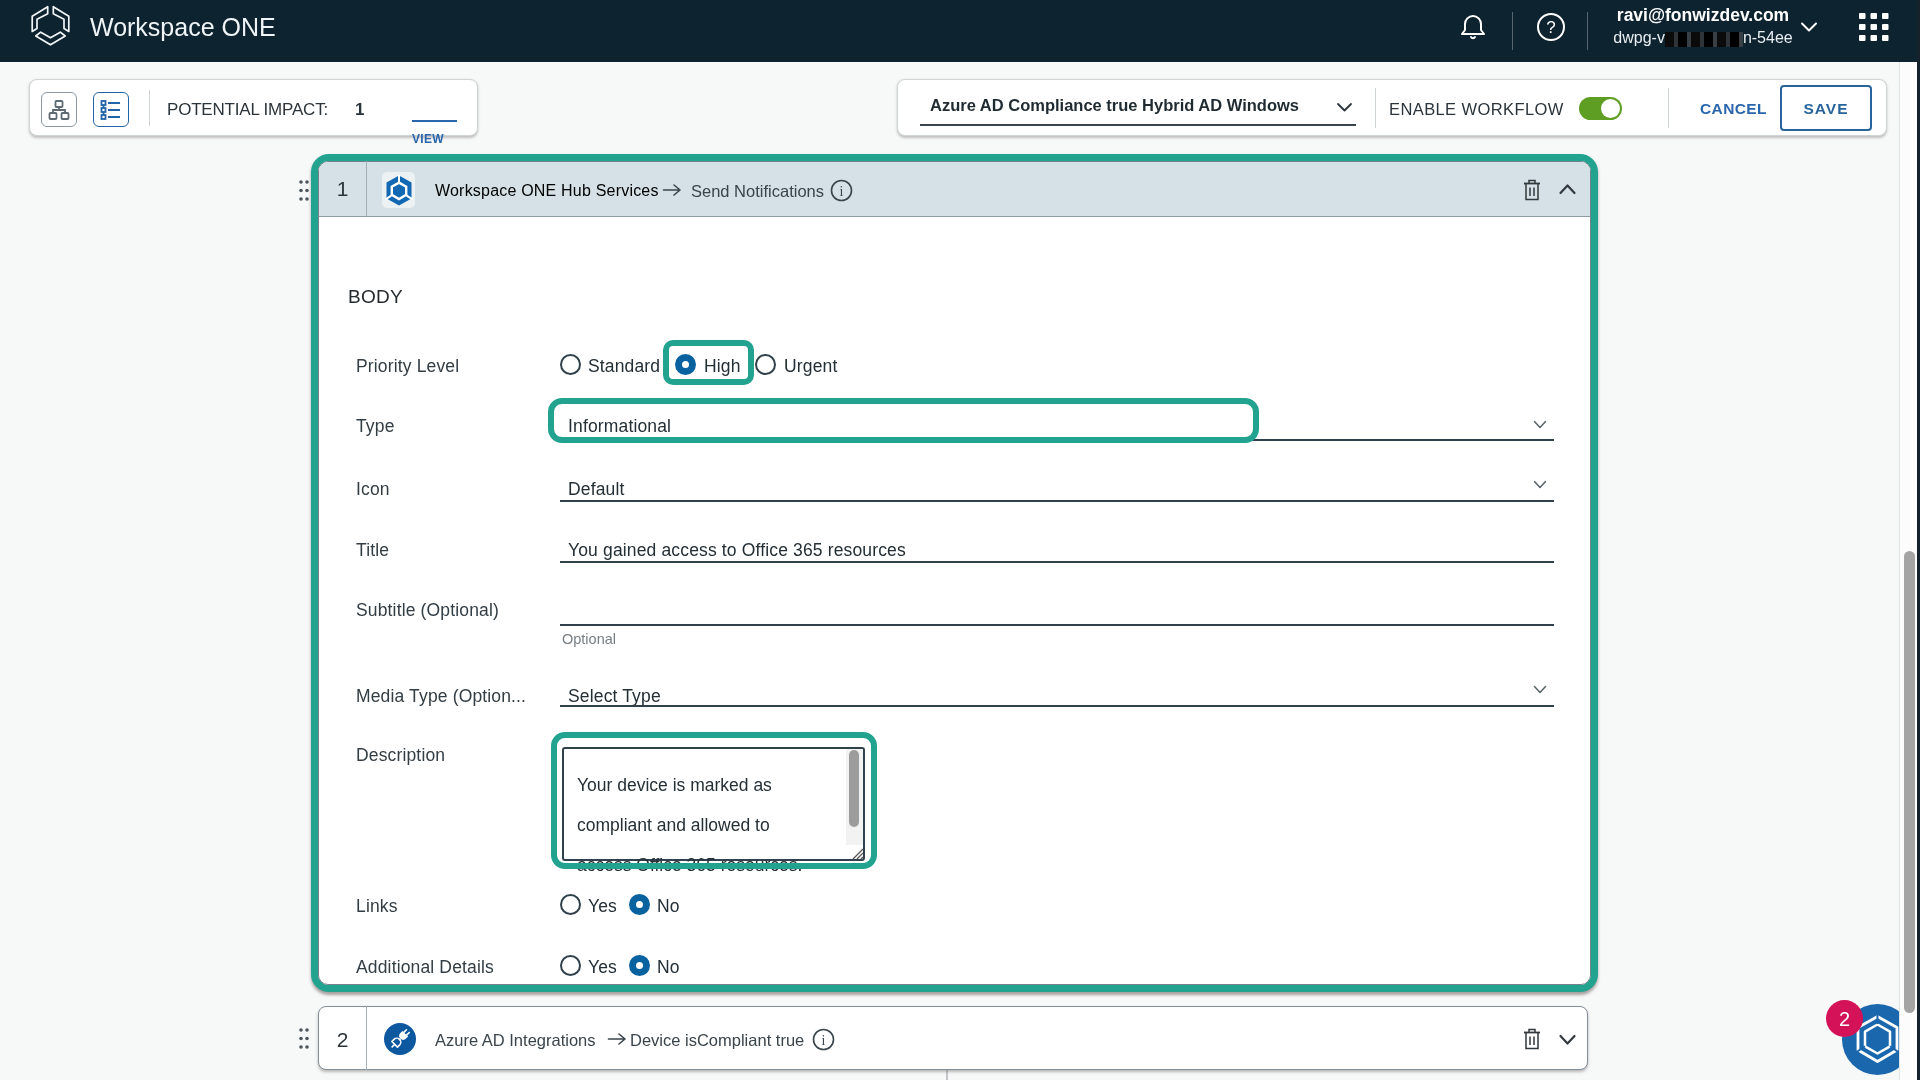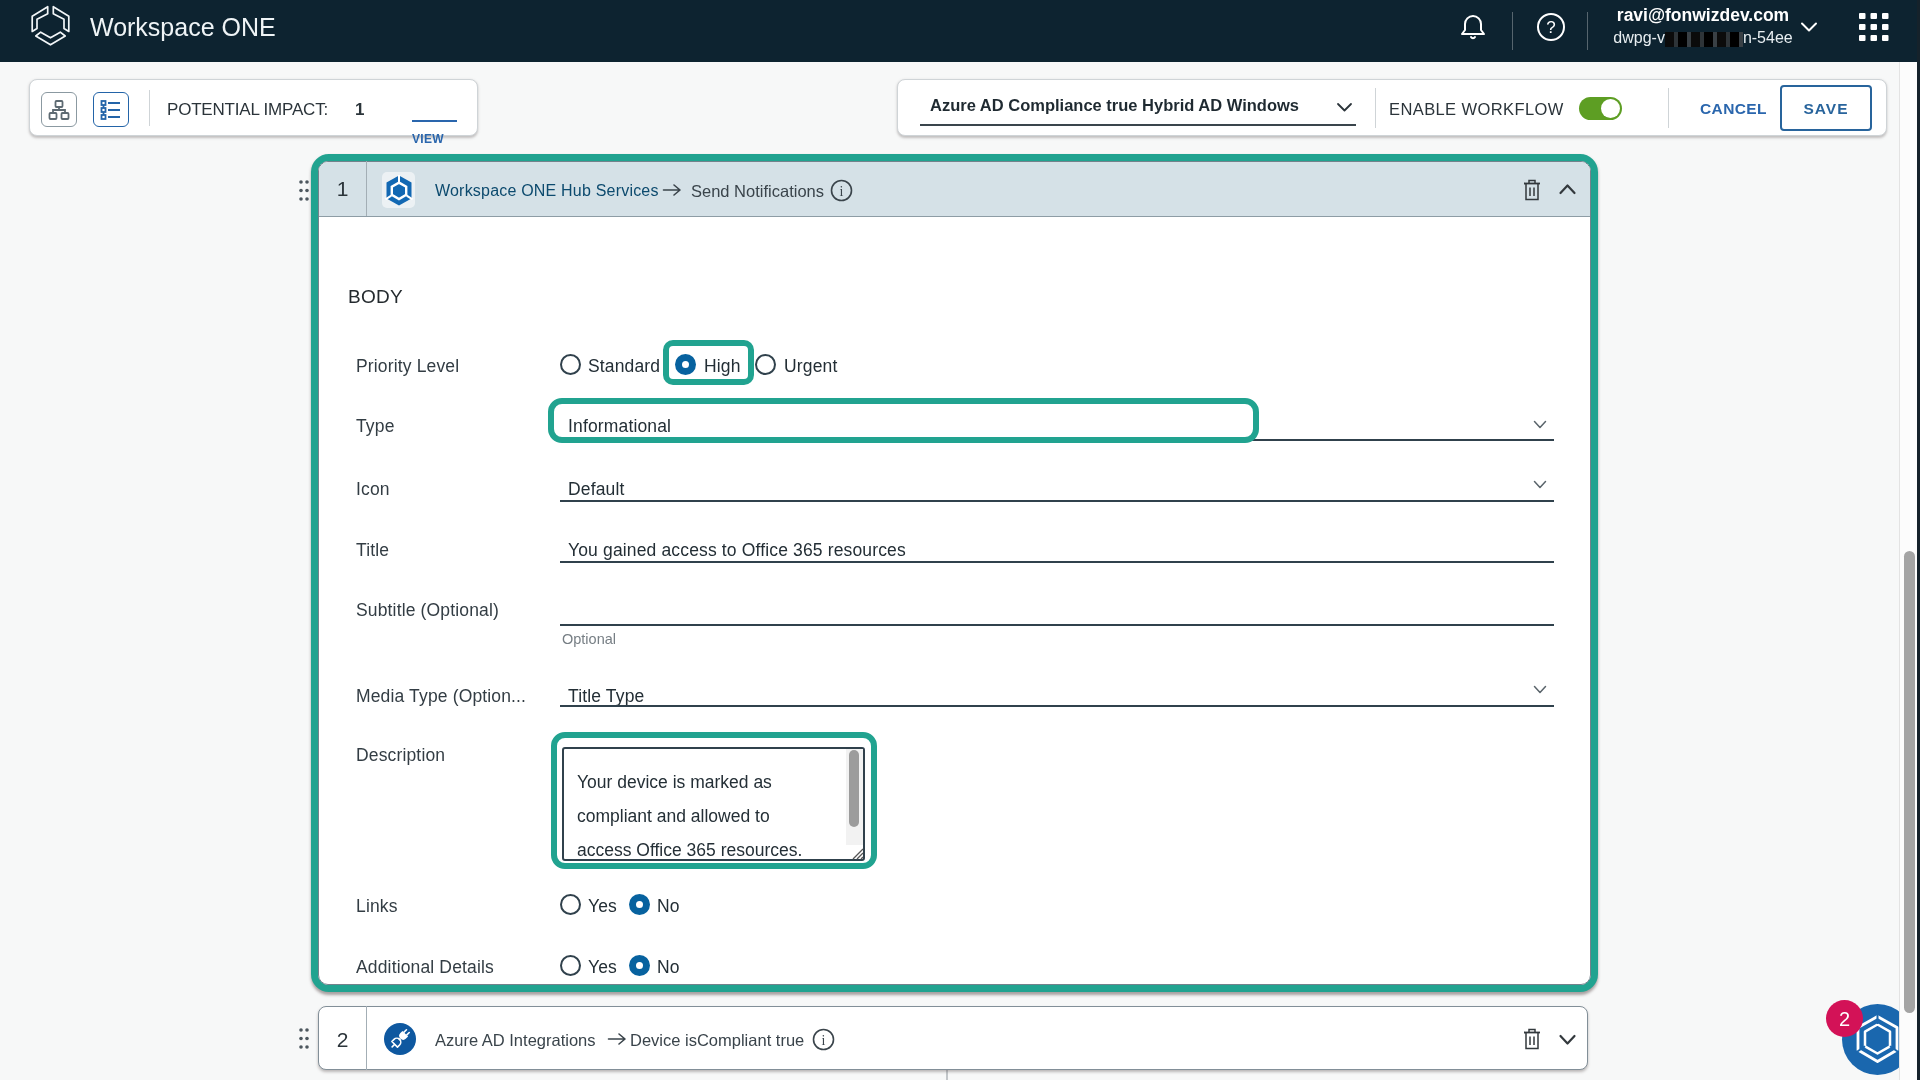--- a/index.html
+++ b/index.html
@@ -125,21 +125,21 @@
 <div class="abs" style="left:382px;top:172px;width:33px;height:36px;background:rgba(255,255,255,0.55);border-radius:5px;"></div>
 <svg class="abs" style="left:385px;top:175px;" width="28" height="31" viewBox="0 0 28 31">
   <path d="M14 0.5 L26.5 7.6 V23.4 L14 30.5 L1.5 23.4 V7.6 Z" fill="#1268b3"></path>
   <path d="M14 7.6 L21.2 11.7 V19.9 L14 24 L6.8 19.9 V11.7 Z" fill="none" stroke="#fff" stroke-width="2.4"></path>
   <g stroke="#fff" stroke-width="2">
     <path d="M14 -0.5 V7"></path>
     <path d="M6.3 20.6 L0.5 24.4"></path>
     <path d="M21.7 20.6 L27.5 24.4"></path>
   </g>
 </svg>
-<div class="abs" style="left:435px;top:182px;font-size:16px;letter-spacing:0.2px;color:#0c4a6e;">Workspace ONE Hub Services</div>
+<div class="abs" style="left:435px;top:182px;font-size:16px;letter-spacing:0.2px;color:#000000;">Workspace ONE Hub Services</div>
 <svg class="abs" style="left:661px;top:182px;" width="22" height="16" viewBox="0 0 22 16">
   <g fill="none" stroke="#3a444b" stroke-width="1.6" stroke-linecap="round" stroke-linejoin="round">
     <path d="M2.5 8 H18.5 M13 3 L19 8 L13 13"></path>
   </g>
 </svg>
 <div class="abs" style="left:691px;top:182px;font-size:16.5px;color:#3a444b;">Send Notifications</div>
 <svg class="abs" style="left:830px;top:179px;" width="23" height="23" viewBox="0 0 23 23">
   <circle cx="11.5" cy="11.5" r="10" fill="none" stroke="#3a444b" stroke-width="1.6"></circle>
   <text x="11.5" y="17" font-size="14" fill="#3a444b" text-anchor="middle" font-family="Liberation Serif">i</text>
 </svg>
@@ -184,29 +184,29 @@
 
 <div class="lbl" style="top:540px;">Title</div>
 <div class="val" style="left:568px;top:540px;">You gained access to Office 365 resources</div>
 <div class="uline" style="top:561px;"></div>
 
 <div class="lbl" style="top:600px;">Subtitle (Optional)</div>
 <div class="uline" style="top:624px;"></div>
 <div class="abs" style="left:562px;top:631px;font-size:14.5px;color:#767e84;">Optional</div>
 
 <div class="lbl" style="top:686px;">Media Type (Option...</div>
-<div class="val" style="left:568px;top:686px;">Title Type</div>
+<div class="val" style="left:568px;top:686px;">Select Type</div>
 <div class="uline" style="top:705px;"></div>
 <svg class="chev" style="left:1533px;top:685px;" width="14" height="10" viewBox="0 0 14 10">
   <path d="M1.5 1.5 L7 7.5 L12.5 1.5" fill="none" stroke="#5a646b" stroke-width="1.5" stroke-linecap="round" stroke-linejoin="round"></path>
 </svg>
 
 <div class="lbl" style="top:745px;">Description</div>
 <div class="abs" style="left:562px;top:747px;width:303px;height:114px;border:2px solid #30414c;border-radius:3px;background:#fff;"></div>
-<div class="abs" style="left:577px;top:765px;width:244px;font-size:17.5px;line-height:34px;color:#242f36;">Your device is marked as compliant and allowed to access Office 365 resources.</div>
+<div class="abs" style="left:577px;top:765px;width:244px;font-size:17.5px;line-height:40px;color:#242f36;">Your device is marked as compliant and allowed to access Office 365 resources.</div>
 <div class="abs" style="left:846px;top:749px;width:17px;height:96px;background:#f2f2f2;"></div>
 <div class="abs" style="left:849px;top:750px;width:10px;height:77px;border-radius:5px;background:#9c9c9c;"></div>
 <svg class="abs" style="left:849px;top:845px;" width="15" height="15" viewBox="0 0 15 15">
   <g stroke="#555" stroke-width="1.3">
     <path d="M4 14 L14 4 M8 14 L14 8 M12 14 L14 12"></path>
   </g>
 </svg>
 <div class="teal" style="left:551px;top:732px;width:326px;height:137px;border-radius:14px;"></div>
 
 <div class="lbl" style="top:896px;">Links</div>

